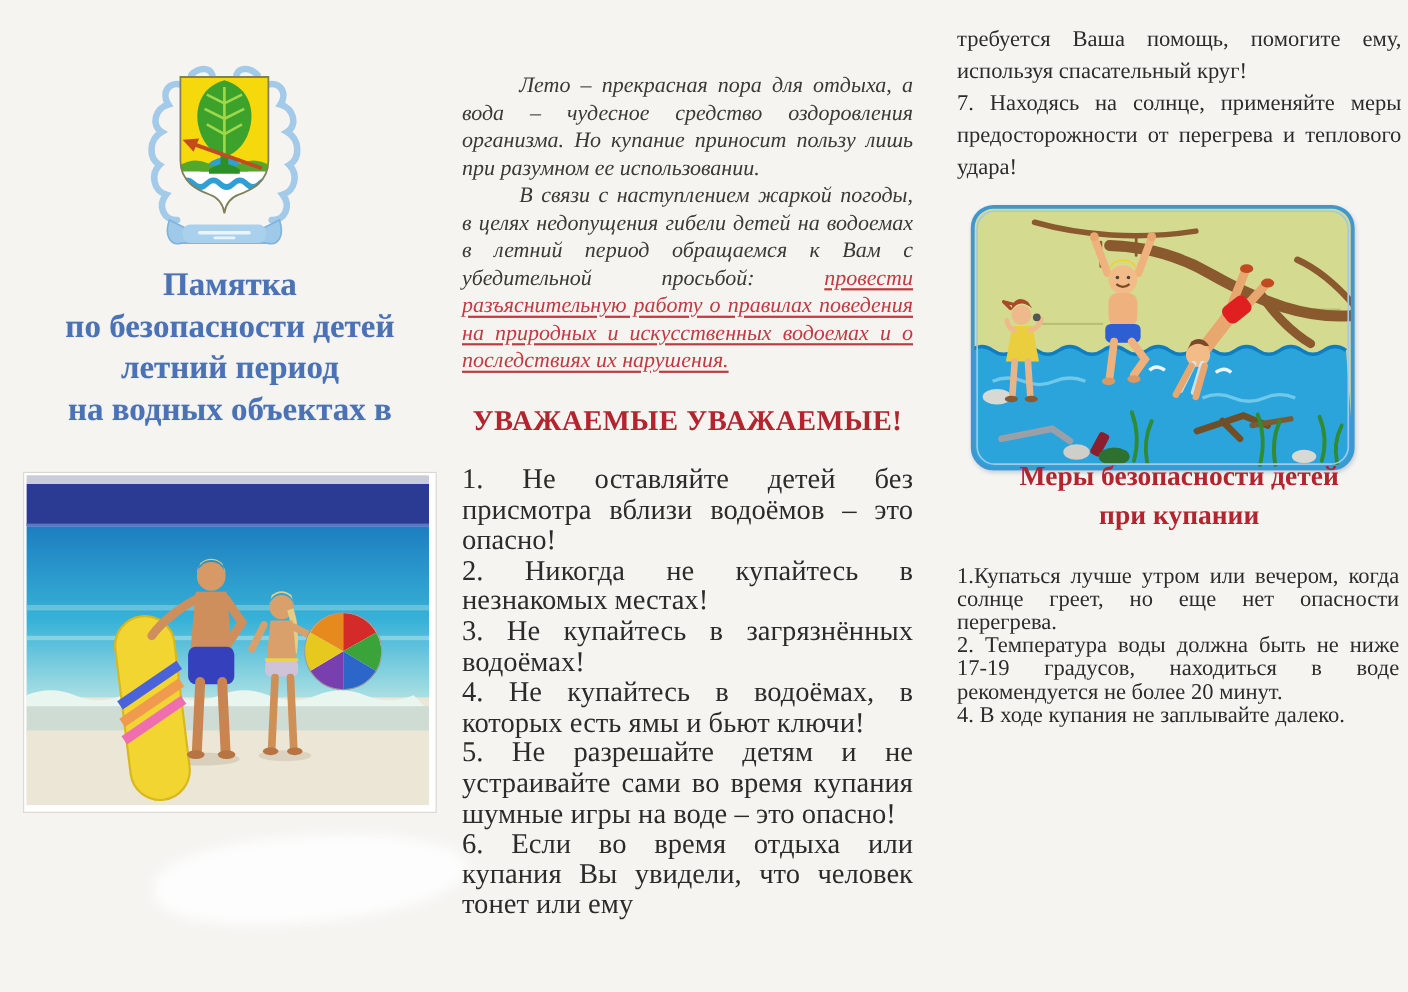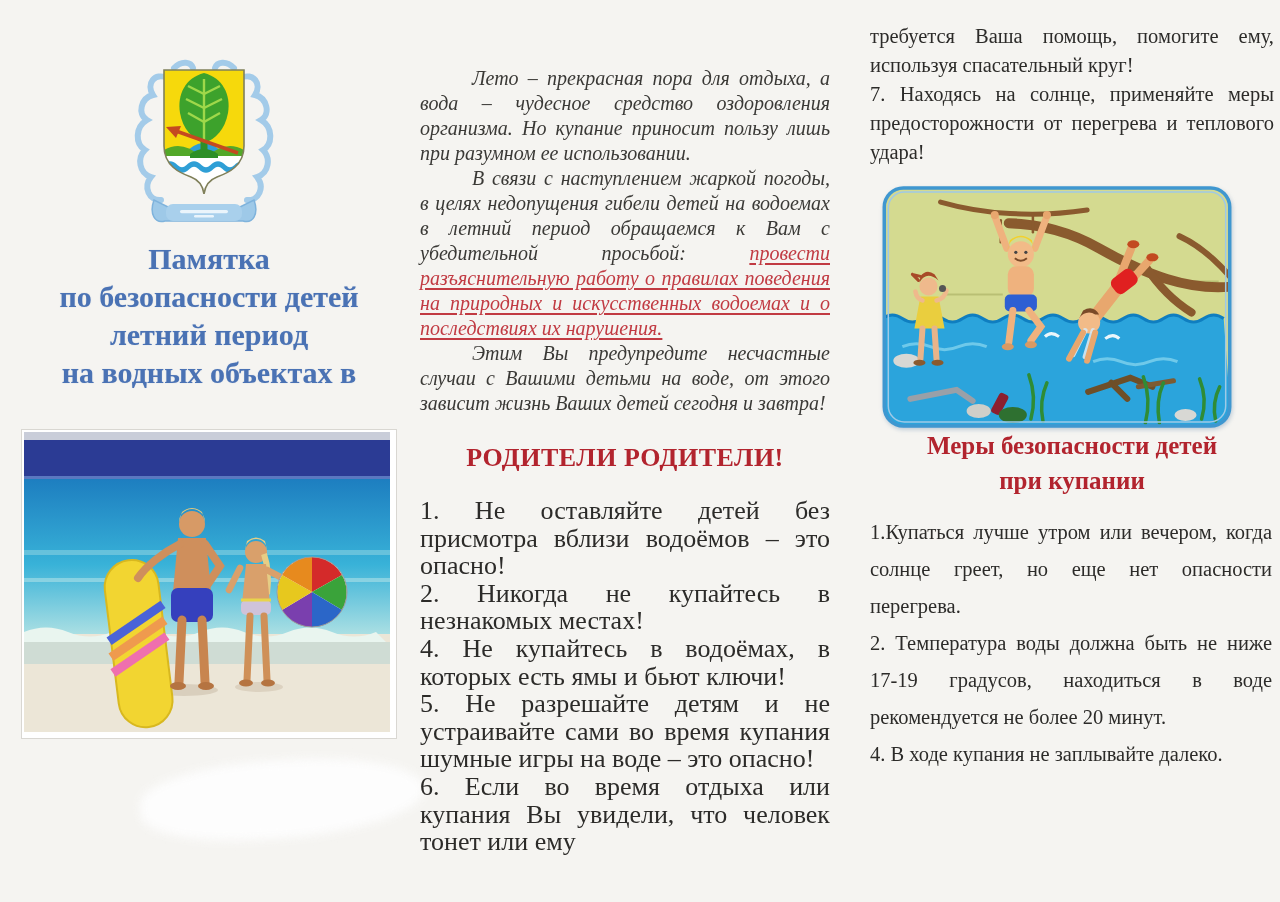--- a/index.html
+++ b/index.html
@@ -28,24 +28,24 @@
                line-height:30px;color:#b2242e;letter-spacing:.5px;}
   .mid-list{margin-top:24px;}
   .mid-list p{margin:0;font-size:26px;line-height:27.6px;text-align:justify;}
 
   
   .col-right{position:absolute;left:870px;top:0;width:404px;height:826px;}
   .r-cont{position:absolute;top:22px;left:0;width:404px;}
   .r-cont p{margin:0;font-size:20.5px;line-height:29px;text-align:justify;}
   .cartoon{position:absolute;left:12px;top:186px;width:350px;height:242px;
            filter:drop-shadow(1px 2px 2px rgba(90,130,170,.35));}
-  .r-heading{position:absolute;top:428px;left:0;width:404px;text-align:center;
+  .r-heading{position:absolute;top:416px;left:0;width:404px;text-align:center;
              font-weight:bold;font-size:25px;line-height:35px;color:#b2242e;}
   .r-list{position:absolute;top:514px;left:0;width:402px;}
-  .r-list p{margin:0;font-size:20.5px;line-height:37px;text-align:justify;}
+  .r-list p{margin:0;font-size:20.5px;line-height:21px;text-align:justify;}
 </style>
 </head>
 <body>
 
 <div class="page">
 
   <div class="emblem">
     <svg viewBox="0 0 152 180" width="156" height="180">
 
       <g stroke="#a3cbe9" fill="none" stroke-width="6" stroke-linecap="round">
@@ -172,27 +172,27 @@
         <circle cx="288" cy="160" r="35" fill="none" stroke="#9a9a9a" stroke-width="1"></circle>
       </g>
     </svg>
   </div>
 
   <div class="smudge"></div>
 
   <div class="col-mid">
     <p class="ital">Лето – прекрасная пора для отдыха, а вода – чудесное средство оздоровления организма. Но купание приносит пользу лишь при разумном ее использовании.</p>
     <p class="ital"><span>В связи с наступлением жаркой погоды, в целях недопущения гибели детей на водоемах в летний период обращаемся к Вам с убедительной просьбой: </span><span class="red-run">провести разъяснительную работу о правилах поведения на природных и искусственных водоемах и о последствиях их нарушения.</span></p>
-    <p class="ital">Этим Вы предупредите несчастные случаи с Вашими детьми на воде, от этого зависит жизнь Ваших детей сегодня и завтра!</p>
-
-    <p class="mid-heading">РОДИТЕЛИ РОДИТЕЛИ!</p>
+
+    <p class="mid-heading">УВАЖАЕМЫЕ УВАЖАЕМЫЕ!</p>
 
     <div class="mid-list">
       <p>1. Не оставляйте детей без присмотра вблизи водоёмов – это опасно!</p>
       <p>2. Никогда не купайтесь в незнакомых местах!</p>
+      <p>3. Не купайтесь в загрязнённых водоёмах!</p>
       <p>4. Не купайтесь в водоёмах, в которых есть ямы и бьют ключи!</p>
       <p>5. Не разрешайте детям и не устраивайте сами во время купания шумные игры на воде – это опасно!</p>
       <p>6. Если во время отдыха или купания Вы увидели, что человек тонет или ему</p>
     </div>
   </div>
 
   <div class="col-right">
     <div class="r-cont">
       <p>требуется Ваша помощь, помогите ему, используя спасательный круг!</p>
       <p>7. Находясь на солнце, применяйте меры предосторожности от перегрева и теплового удара!</p>

